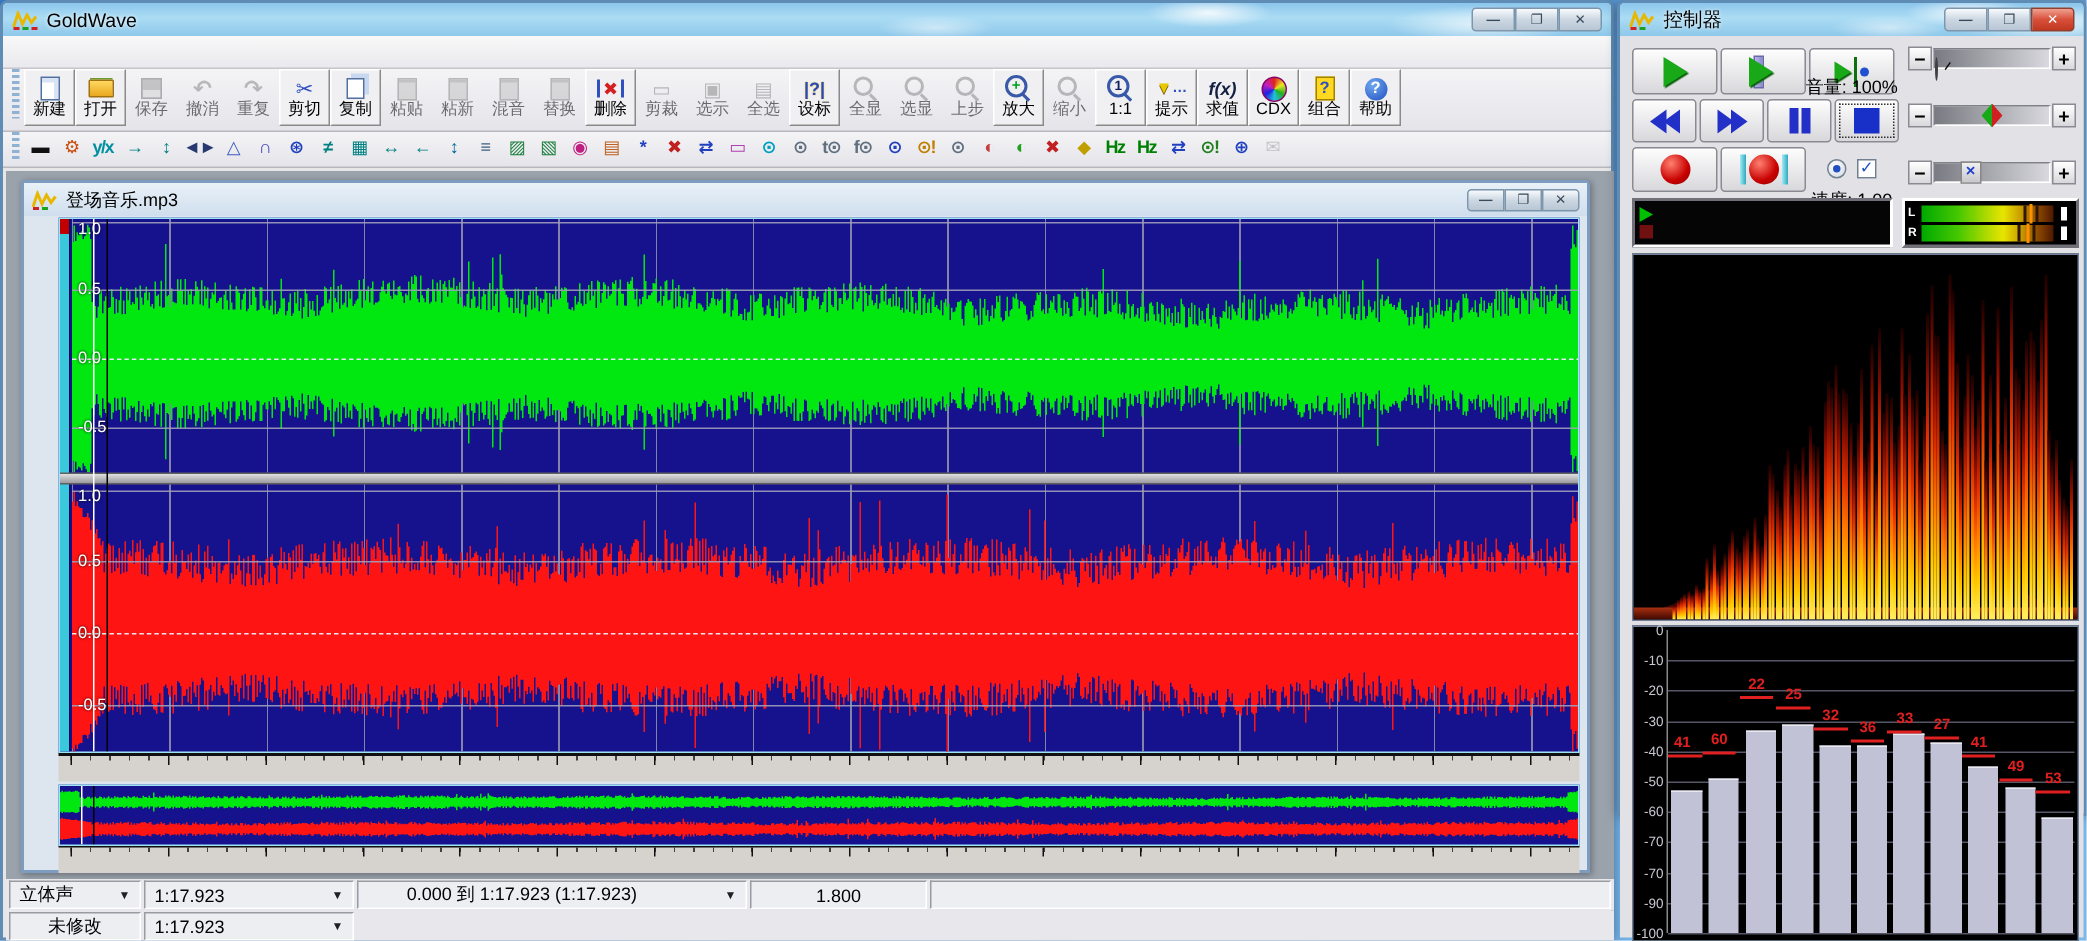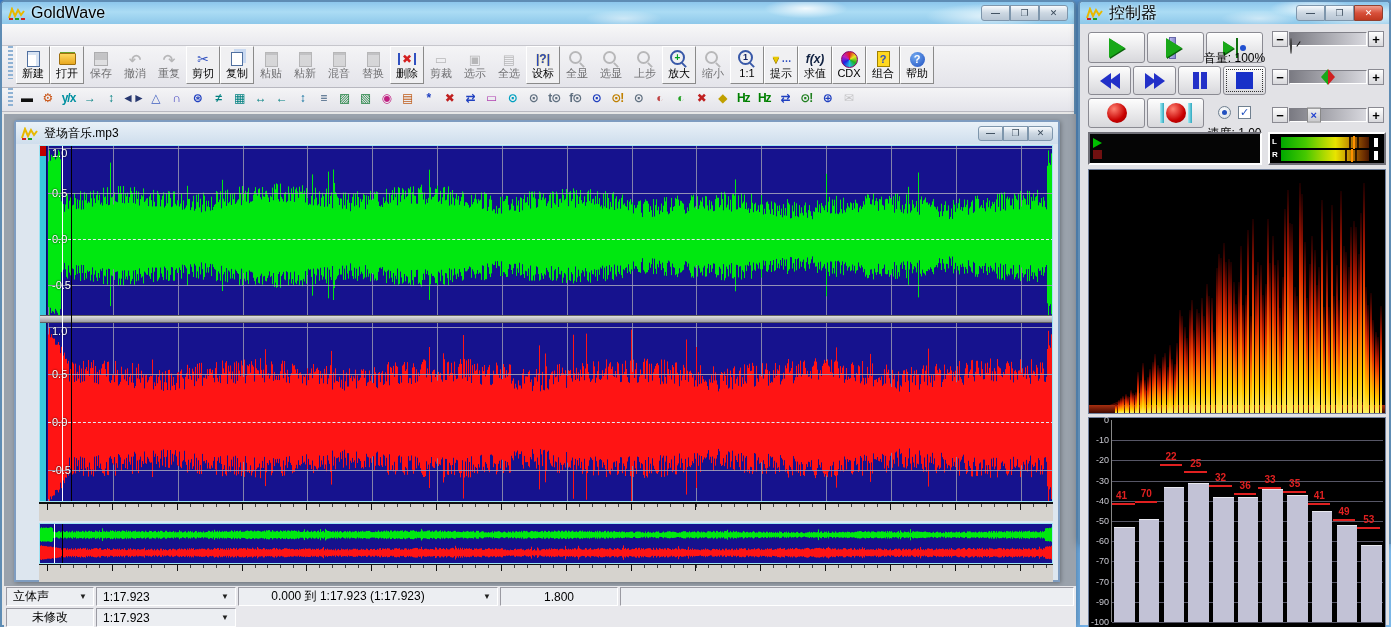--- a/index.html
+++ b/index.html
@@ -8,21 +8,21 @@
   .abs{position:absolute}
 
   
   .win{position:absolute;border:2px solid #5e8cb4;border-radius:5px 5px 0 0;background:#e6e6e6;box-shadow:0 0 8px rgba(0,0,0,.35)}
   .titlebar{height:22px;display:flex;align-items:center;padding:0 6px;gap:5px;border-radius:3px 3px 0 0;
     background:linear-gradient(180deg,#8cc6ec,#abdcf4 45%,#8ec8ea),#9cd;position:relative;overflow:hidden}
   .titlebar .cloud{position:absolute;inset:0;background:
     radial-gradient(60px 14px at 75% 30%,rgba(255,255,255,.85),transparent 70%),
     radial-gradient(90px 18px at 92% 65%,rgba(255,255,255,.7),transparent 70%),
     radial-gradient(55px 12px at 58% 75%,rgba(255,255,255,.5),transparent 70%);pointer-events:none}
-  .title-text{font-size:16px;position:relative;text-shadow:0 0 3px #fff}
+  .title-text{font-size:13px;position:relative;text-shadow:0 0 3px #fff}
   .winbtns{margin-left:auto;display:flex;position:relative}
   .wbtn{width:29px;height:16px;border:1px solid #7e96ac;background:linear-gradient(#f8fbfd,#ccd7e2 50%,#b8c6d4);display:flex;align-items:center;justify-content:center;font-size:9px;color:#3a4a5a;font-weight:bold}
   .wbtn:first-child{border-radius:3px 0 0 3px}.wbtn:last-child{border-radius:0 3px 3px 0}
   .wbtn.red{background:linear-gradient(#f0a090,#d8503a 50%,#c03820);color:#fff;border-color:#904030}
   .gw-logo{width:18px;height:13px;flex:none;position:relative}
 
   
   #main-win{left:0;top:0;width:1076px;height:627px}
   .menubar{height:22px;background:linear-gradient(#f8f8f8,#e9e9ee);border-bottom:1px solid #c6c6cc;display:flex;align-items:center;padding-left:6px}
   .menu-item{padding:2px 10px;font-size:12px}
@@ -810,39 +810,39 @@
           <div class="an-grid" style="top: 121px;"></div>
           <div class="an-grid" style="top: 141px;"></div>
           <div class="an-grid" style="top: 162px;"></div>
           <div class="an-grid" style="top: 182px;"></div>
           <div class="an-grid" style="top: 202px;"></div>
           <div class="an-bar" style="left: 2px; width: 20.7px; top: 107px; height: 95px;"></div>
           <div class="an-peak" style="left: 0px; width: 22.7px; top: 83px;"></div>
           <span class="an-peaklab" style="left: 4px; top: 71px;">41</span>
           <div class="an-bar" style="left: 26.7px; width: 20.7px; top: 99px; height: 103px;"></div>
           <div class="an-peak" style="left: 22.7px; width: 22.7px; top: 81px;"></div>
-          <span class="an-peaklab" style="left: 28.7px; top: 69px;">70</span>
+          <span class="an-peaklab" style="left: 28.7px; top: 69px;">60</span>
           <div class="an-bar" style="left: 51.5px; width: 20.7px; top: 67px; height: 135px;"></div>
           <div class="an-peak" style="left: 47.5px; width: 22.7px; top: 44px;"></div>
           <span class="an-peaklab" style="left: 53.5px; top: 32px;">22</span>
           <div class="an-bar" style="left: 76.2px; width: 20.7px; top: 63px; height: 139px;"></div>
           <div class="an-peak" style="left: 72.2px; width: 22.7px; top: 51px;"></div>
           <span class="an-peaklab" style="left: 78.2px; top: 39px;">25</span>
           <div class="an-bar" style="left: 100.9px; width: 20.7px; top: 77px; height: 125px;"></div>
           <div class="an-peak" style="left: 96.9px; width: 22.7px; top: 65px;"></div>
           <span class="an-peaklab" style="left: 102.9px; top: 53px;">32</span>
           <div class="an-bar" style="left: 125.6px; width: 20.7px; top: 77px; height: 125px;"></div>
           <div class="an-peak" style="left: 121.6px; width: 22.7px; top: 73px;"></div>
           <span class="an-peaklab" style="left: 127.6px; top: 61px;">36</span>
           <div class="an-bar" style="left: 150.4px; width: 20.7px; top: 69px; height: 133px;"></div>
           <div class="an-peak" style="left: 146.4px; width: 22.7px; top: 67px;"></div>
           <span class="an-peaklab" style="left: 152.4px; top: 55px;">33</span>
           <div class="an-bar" style="left: 175.1px; width: 20.7px; top: 75px; height: 127px;"></div>
           <div class="an-peak" style="left: 171.1px; width: 22.7px; top: 71px;"></div>
-          <span class="an-peaklab" style="left: 177.1px; top: 59px;">35</span>
+          <span class="an-peaklab" style="left: 177.1px; top: 59px;">27</span>
           <div class="an-bar" style="left: 199.8px; width: 20.7px; top: 91px; height: 111px;"></div>
           <div class="an-peak" style="left: 195.8px; width: 22.7px; top: 83px;"></div>
           <span class="an-peaklab" style="left: 201.8px; top: 71px;">41</span>
           <div class="an-bar" style="left: 224.5px; width: 20.7px; top: 105px; height: 97px;"></div>
           <div class="an-peak" style="left: 220.5px; width: 22.7px; top: 99px;"></div>
           <span class="an-peaklab" style="left: 226.5px; top: 87px;">49</span>
           <div class="an-bar" style="left: 249.3px; width: 20.7px; top: 125px; height: 77px;"></div>
           <div class="an-peak" style="left: 245.3px; width: 22.7px; top: 107px;"></div>
           <span class="an-peaklab" style="left: 251.3px; top: 95px;">53</span>
         </div>

